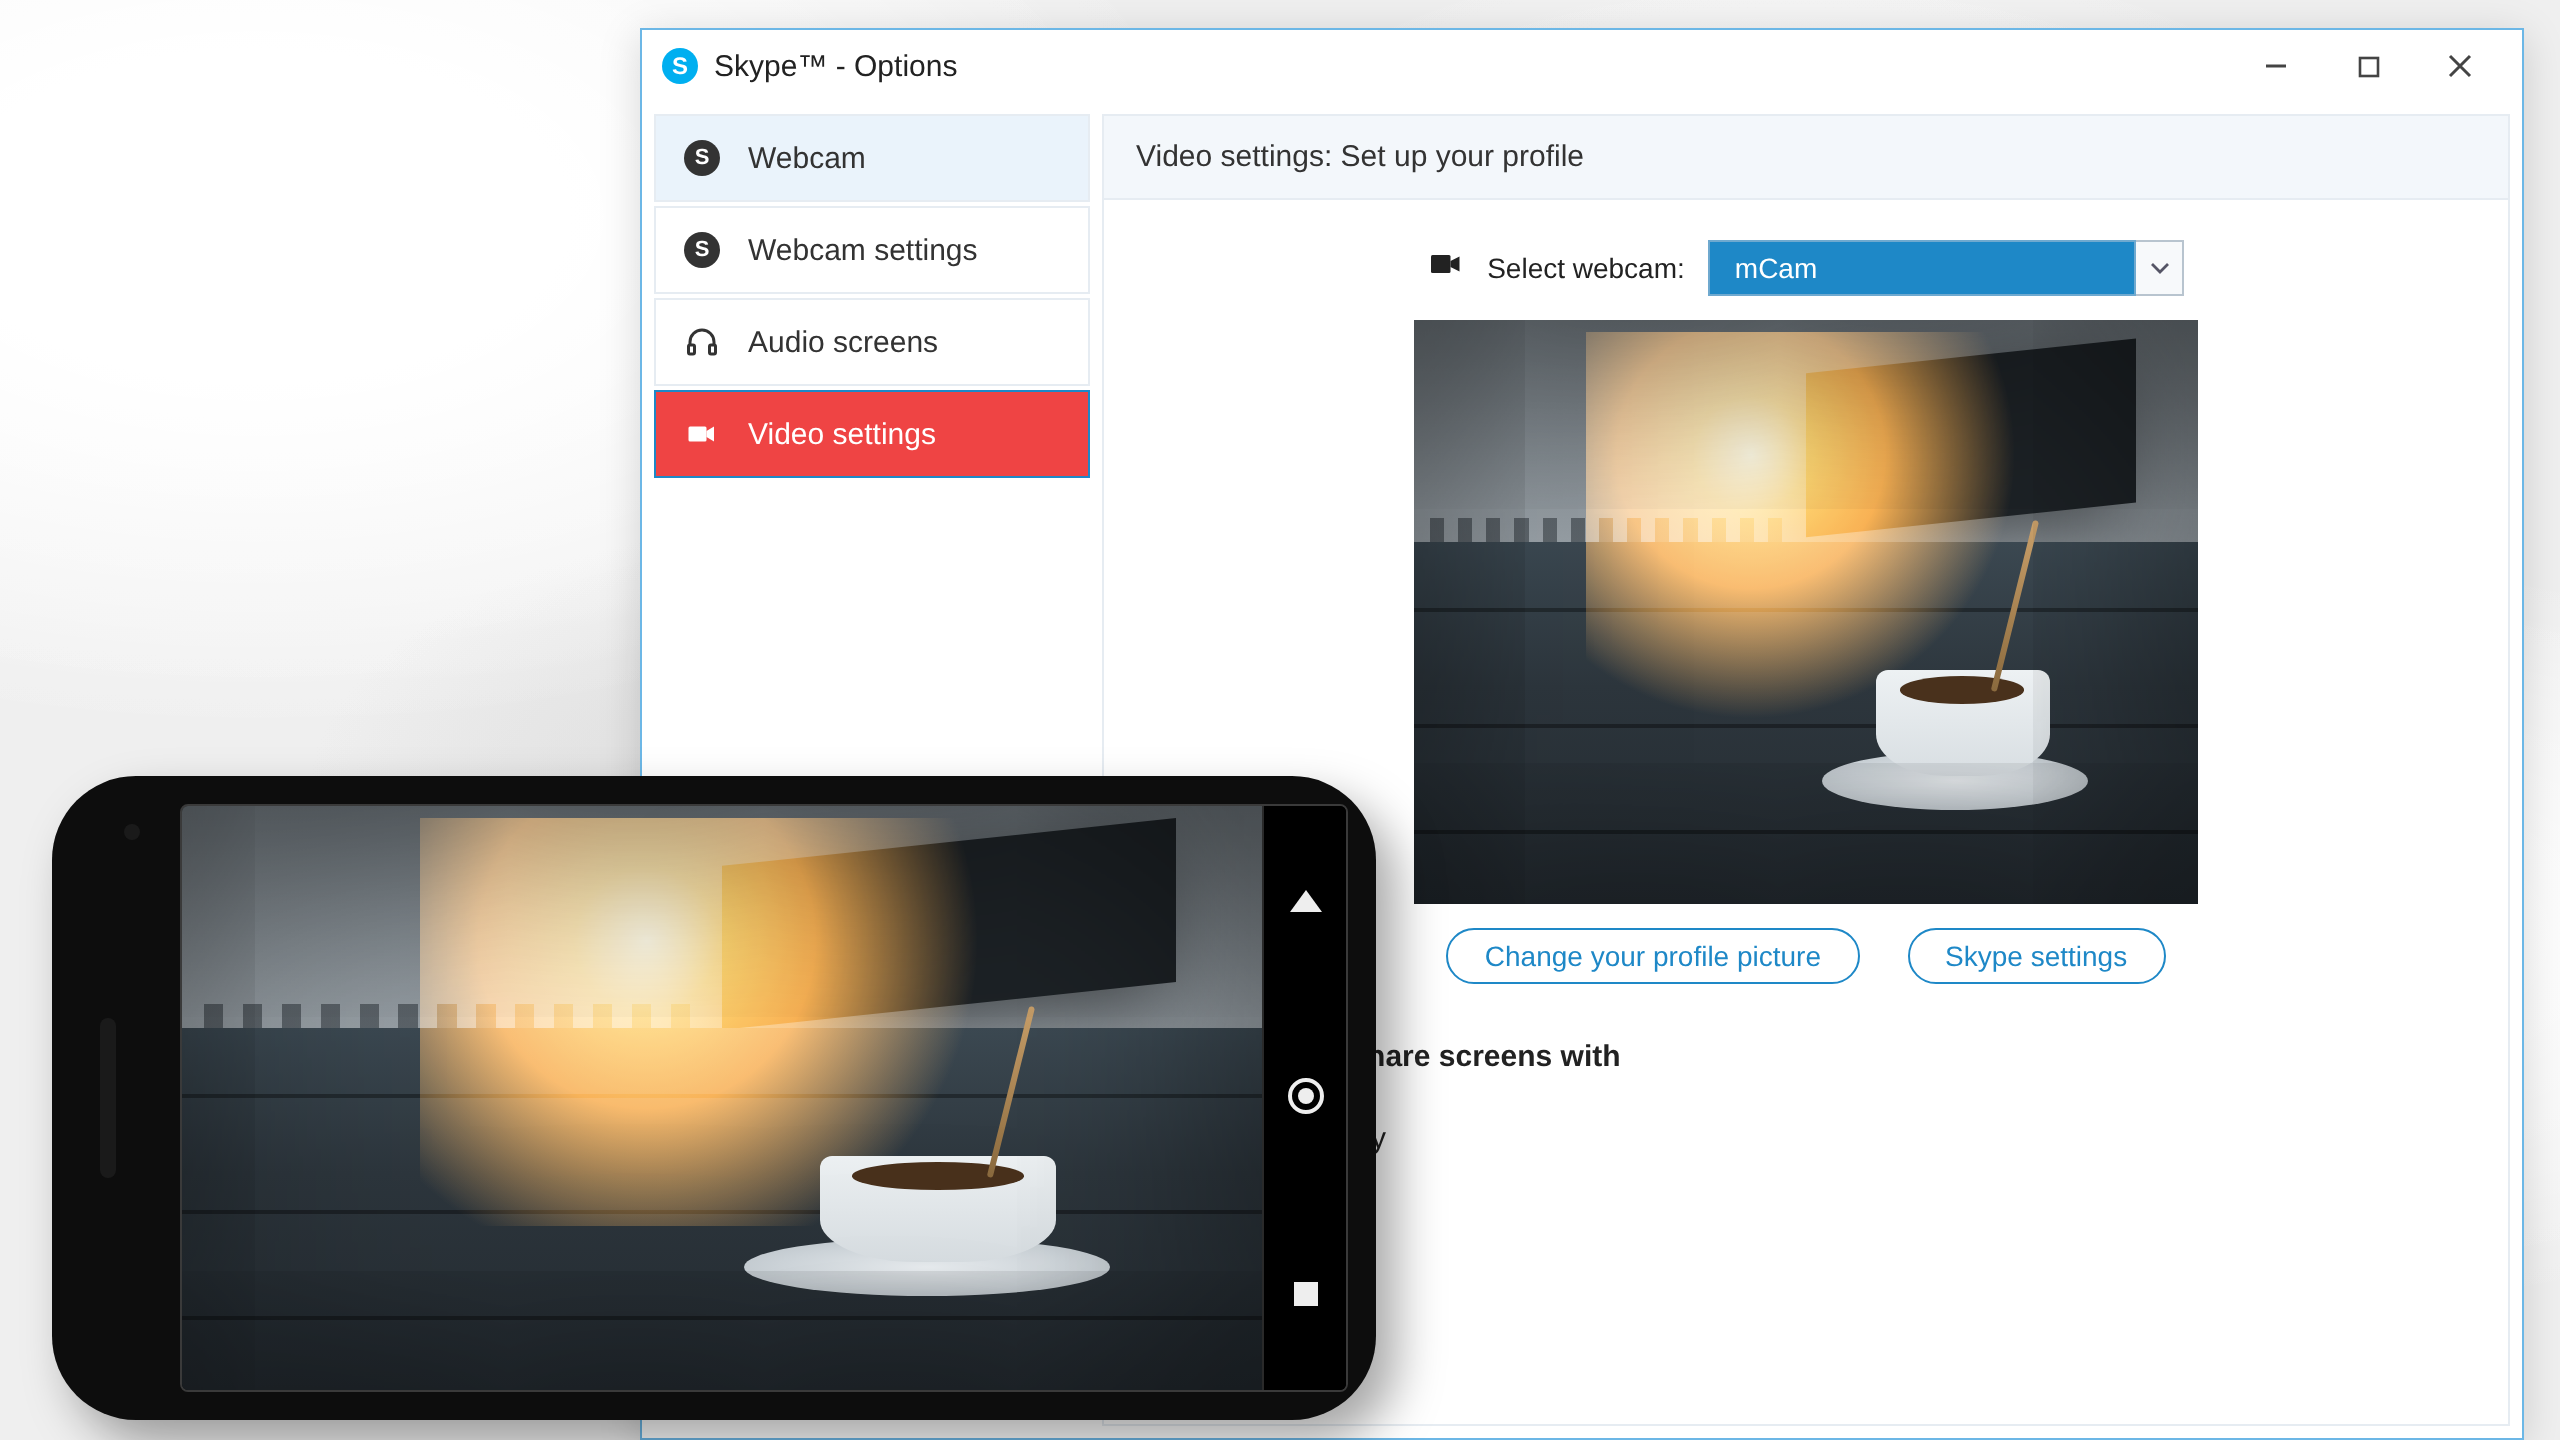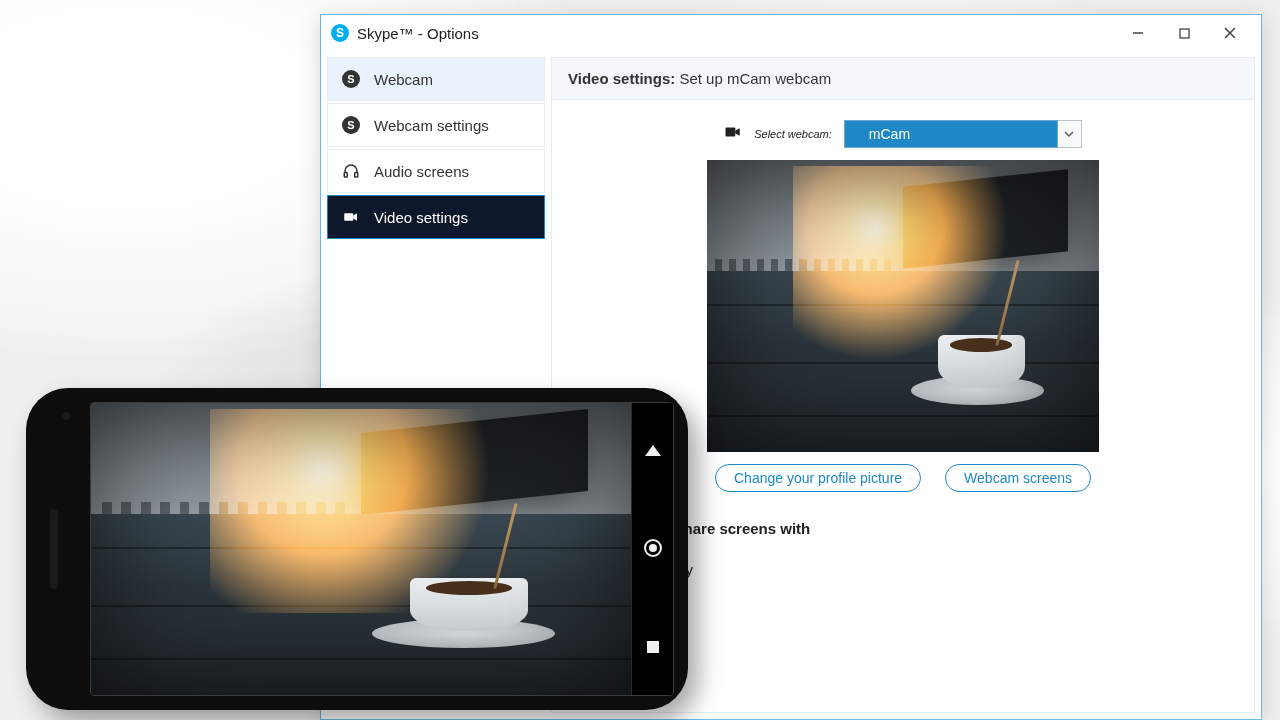--- a/index.html
+++ b/index.html
@@ -72,44 +72,44 @@
   .side-group-header,
   .side-item {
     display:flex;align-items:center;gap:14px;
     padding:12px 14px; font-size:15px;color:#333;
     background:#f5f8fb;
     border:1px solid #e6ecf2;
     cursor:pointer;
   }
   .side-group-header { background:#eaf3fb; font-size:15px; }
   .side-item { background:#fff; }
-  .side-item.selected { background:#0f172a; color:#fff; border-color:#1e88c7;}
+  .side-item.selected { background:#ef4444; color:#fff; border-color:#1e88c7;}
   .side-icon { width:18px;height:18px;display:flex;align-items:center;justify-content:center;color:inherit;}
   .side-item.selected .side-icon{color:#fff;}
   .side-icon svg{width:18px;height:18px;}
   .side-icon .sk{background:#333;color:#fff;border-radius:50%;width:18px;height:18px;display:flex;align-items:center;justify-content:center;font-size:11px;font-weight:bold;}
 
   
   .main { flex:1; border:1px solid #e6ecf2; background:#fff; display:flex;flex-direction:column;}
   .main-header{
     background:#f3f7fb; padding:12px 16px; border-bottom:1px solid #e6ecf2;
     font-size:15px;color:#333;
   }
-  .main-header b{font-weight:700;}
+  .main-header b{font-weight:400;}
   .main-body{ flex:1; padding: 20px 24px 16px; position:relative;}
 
   .webcam-row{
     display:flex;align-items:center;justify-content:center;gap:12px;margin-bottom:12px;
   }
   .webcam-row .cam-lead-icon{font-size:16px;color:#333;}
-  .webcam-row label{font-size:11px;color:#222;font-style:italic;}
+  .webcam-row label{font-size:14px;color:#222;}
   .select-wrap{ display:flex; }
   .select-field{
     width:214px;height:28px;background:#1e88c7;color:#fff;border:1px solid #6fa9cf;
-    padding:0 24px;display:flex;align-items:center;font-size:14px;
+    padding:0 12px;display:flex;align-items:center;font-size:14px;
   }
   .select-btn{
     width:24px;height:28px;border:1px solid #b8c4cf;border-left:none;background:#f7f9fb;
     display:flex;align-items:center;justify-content:center;cursor:pointer;color:#667;
   }
 
   .preview{
     width:392px;height:292px;margin:0 auto 12px;
     background:#222;position:relative;overflow:hidden;
   }
@@ -271,21 +271,21 @@
             </svg>
         </span>
         <span>Video settings</span>
       </div>
 
 
     </div>
 
     <div class="main">
       <div class="main-header">
-        <b>Video settings:</b><span> Set up mCam webcam</span>
+        <b>Video settings:</b><span> Set up your profile</span>
       </div>
       <div class="main-body">
         <div class="webcam-row">
           <span class="cam-lead-icon">
             <svg width="18" height="14" viewBox="0 0 24 18" fill="#222">
                 <rect x="2" y="3" width="13" height="12" rx="1"></rect>
                 <path d="M15 7l6-3v10l-6-3z"></path>
               </svg>
           </span>
           <label>Select webcam:</label>
@@ -311,21 +311,21 @@
             <div class="sun"></div>
             <div class="saucer"></div>
             <div class="cup"></div>
             <div class="stir"></div>
             <div class="vignette"></div>
           </div>
         </div>
 
         <div class="pill-row">
           <button class="pill">Change your profile picture</button>
-          <button class="pill">Webcam screens</button>
+          <button class="pill">Skype settings</button>
         </div>
 
         <div class="policy-heading">ive video and share screens with</div>
 
         <div class="radio-row">
           <span class="radio-dot"></span>
           <span>ontact list only</span>
         </div>
       </div>
     </div>

